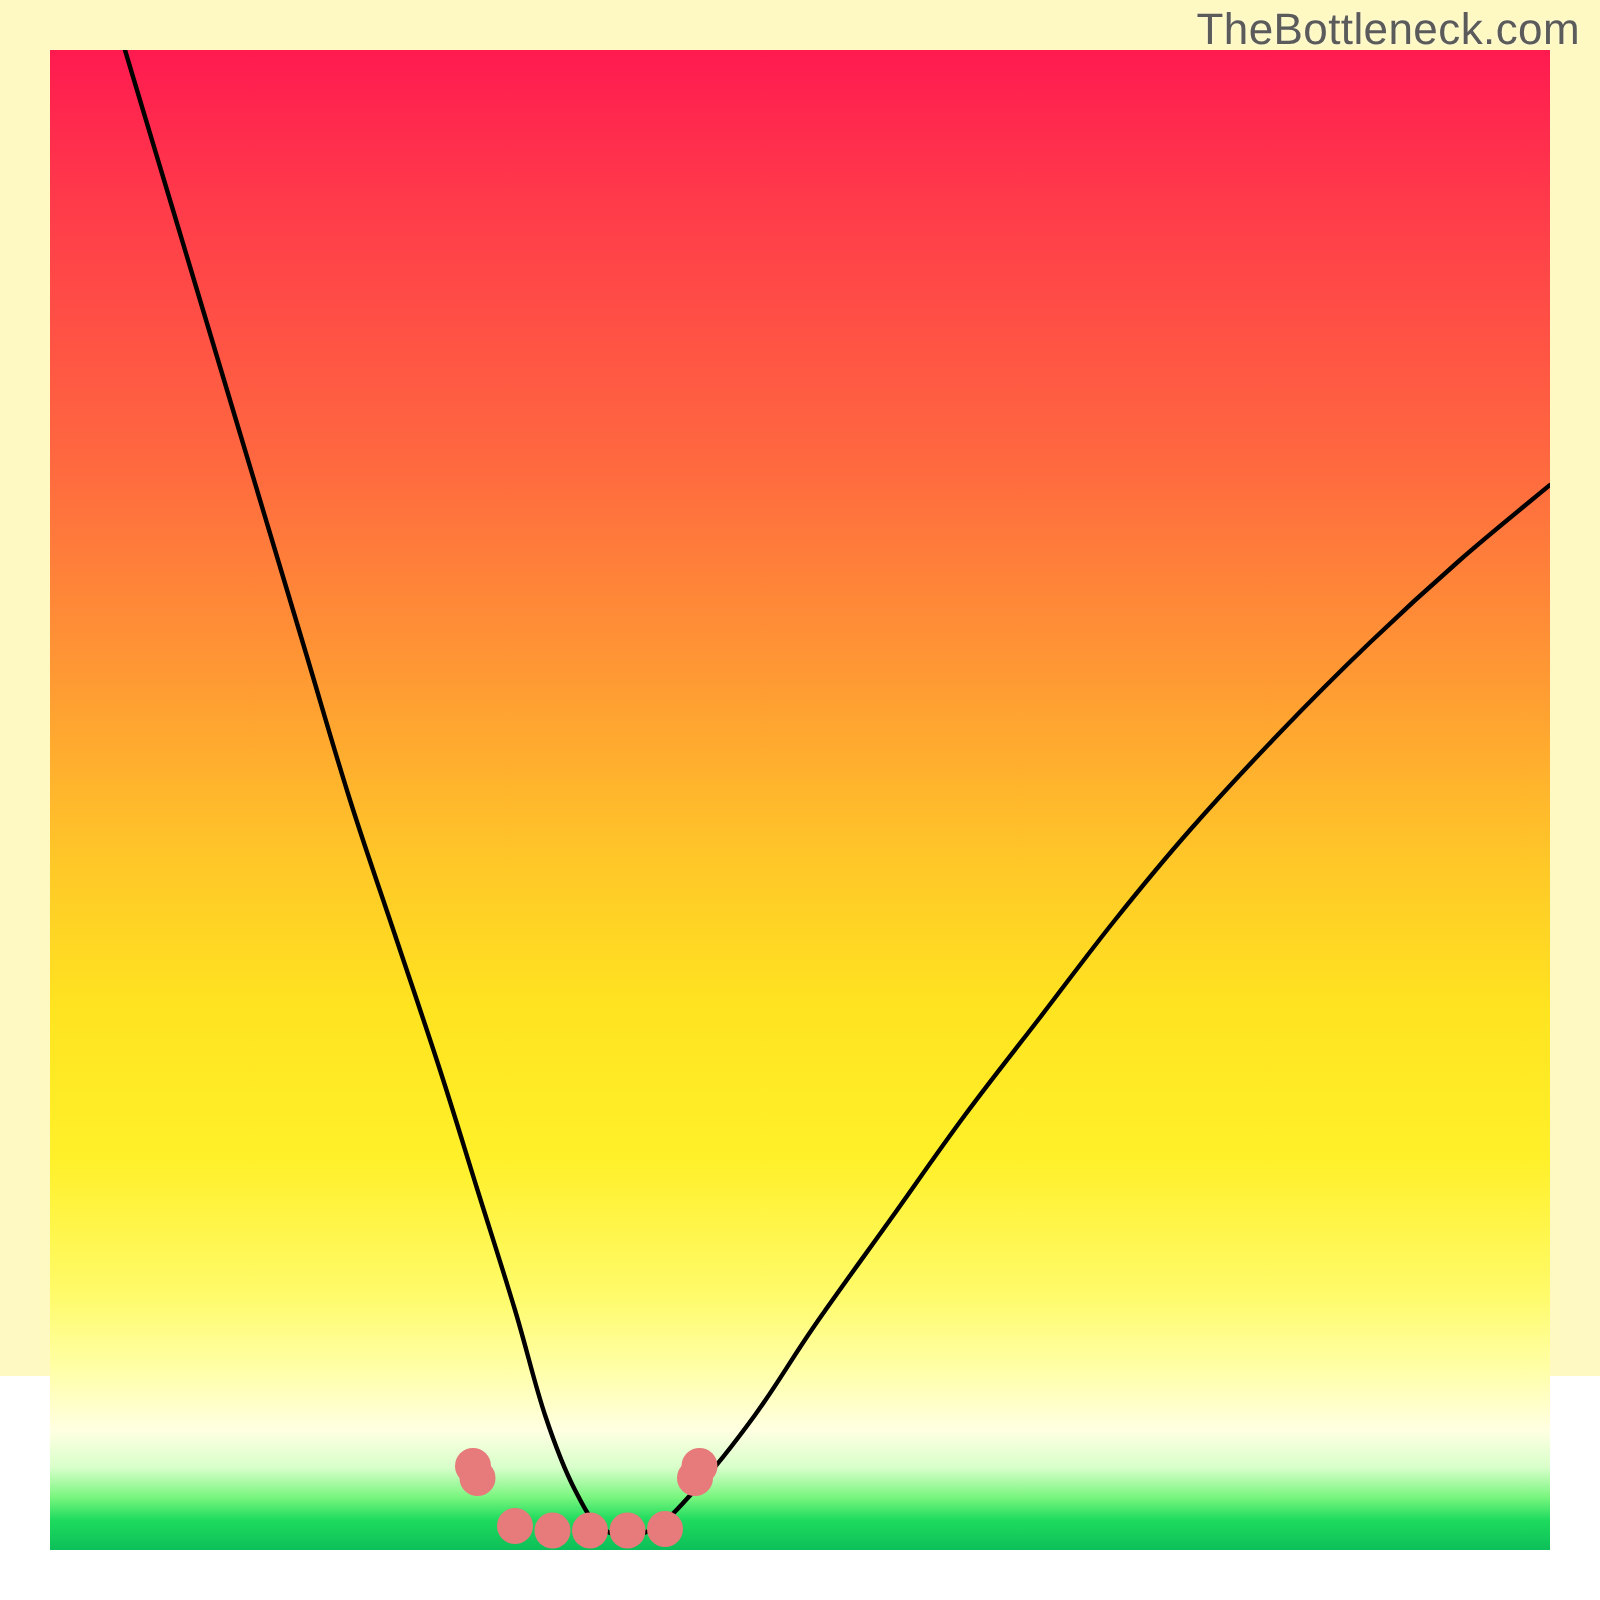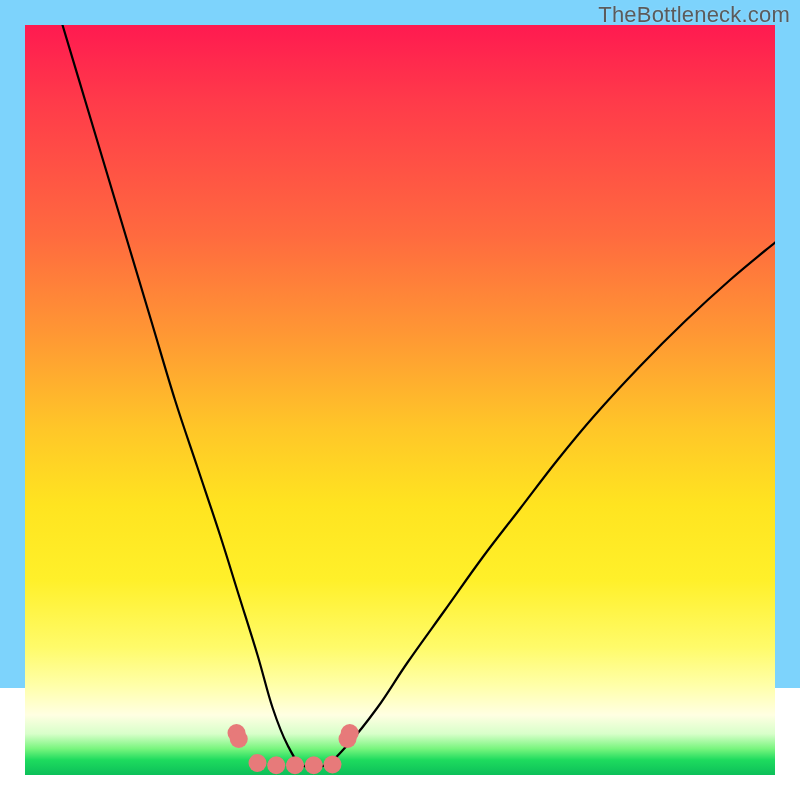--- a/index.html
+++ b/index.html
@@ -10,21 +10,21 @@
     background: #ffffff;
     overflow: hidden;
     font-family: Arial, Helvetica, sans-serif;
   }
   .frame {
     position: absolute;
     top: 0;
     left: 0;
     width: 800px;
     height: 688px;
-    background: #7dd3fc;
+    background: #fef9c3;
   }
   .plot-area {
     position: absolute;
     top: 25px;
     left: 25px;
     width: 750px;
     height: 750px;
     overflow: hidden;
   }
   .gradient {

